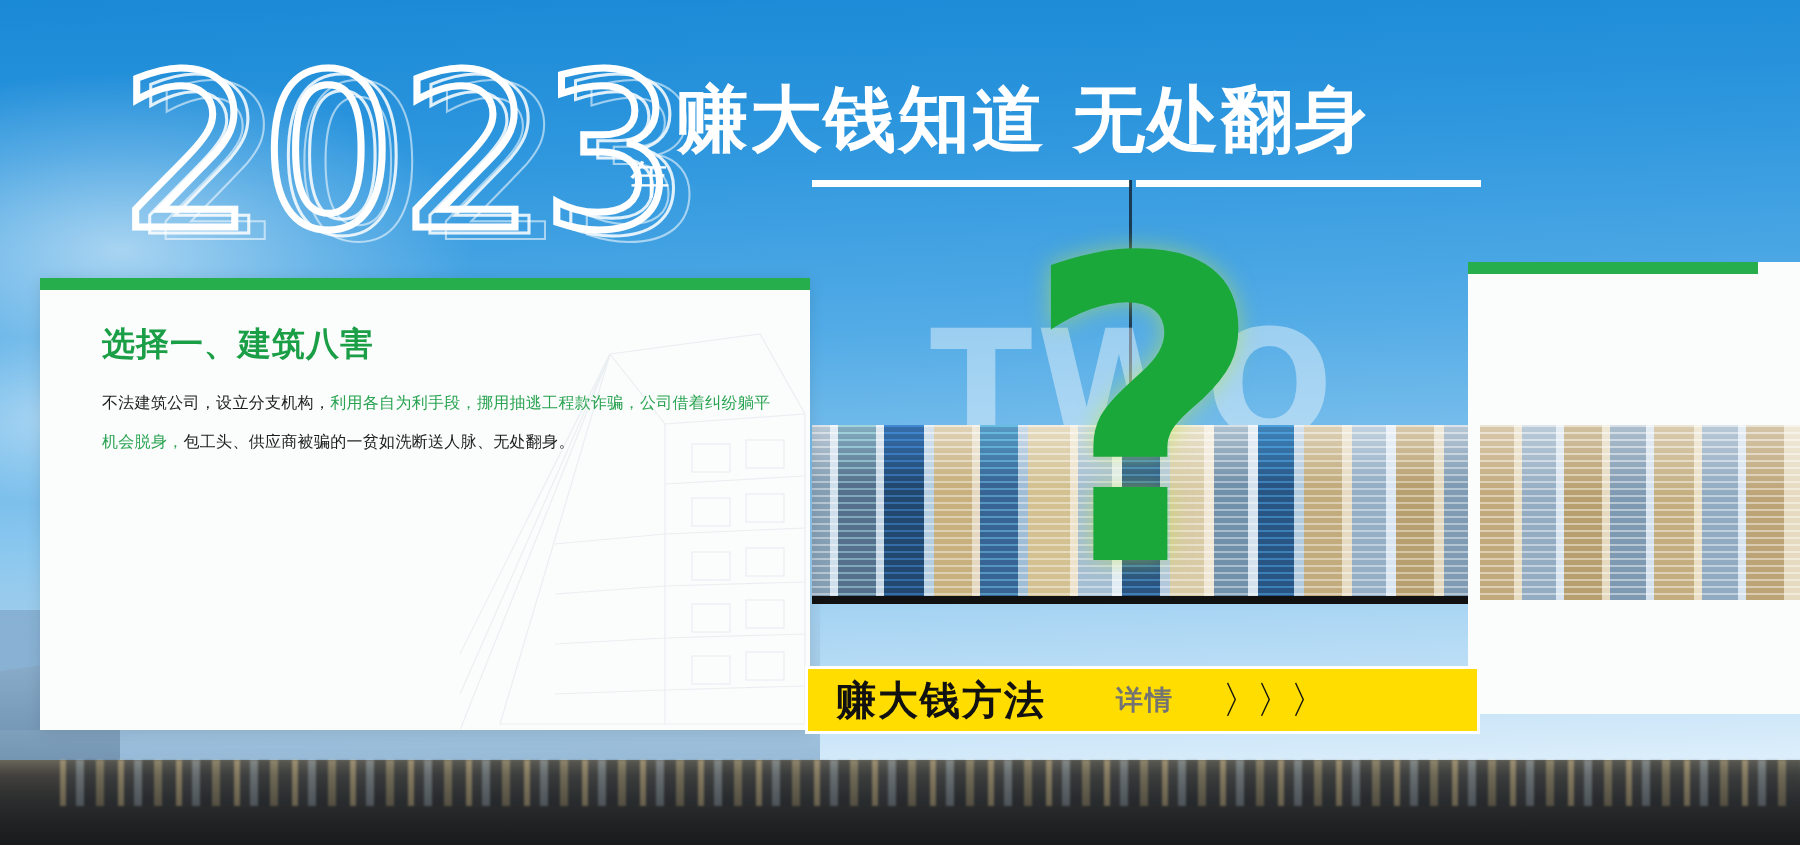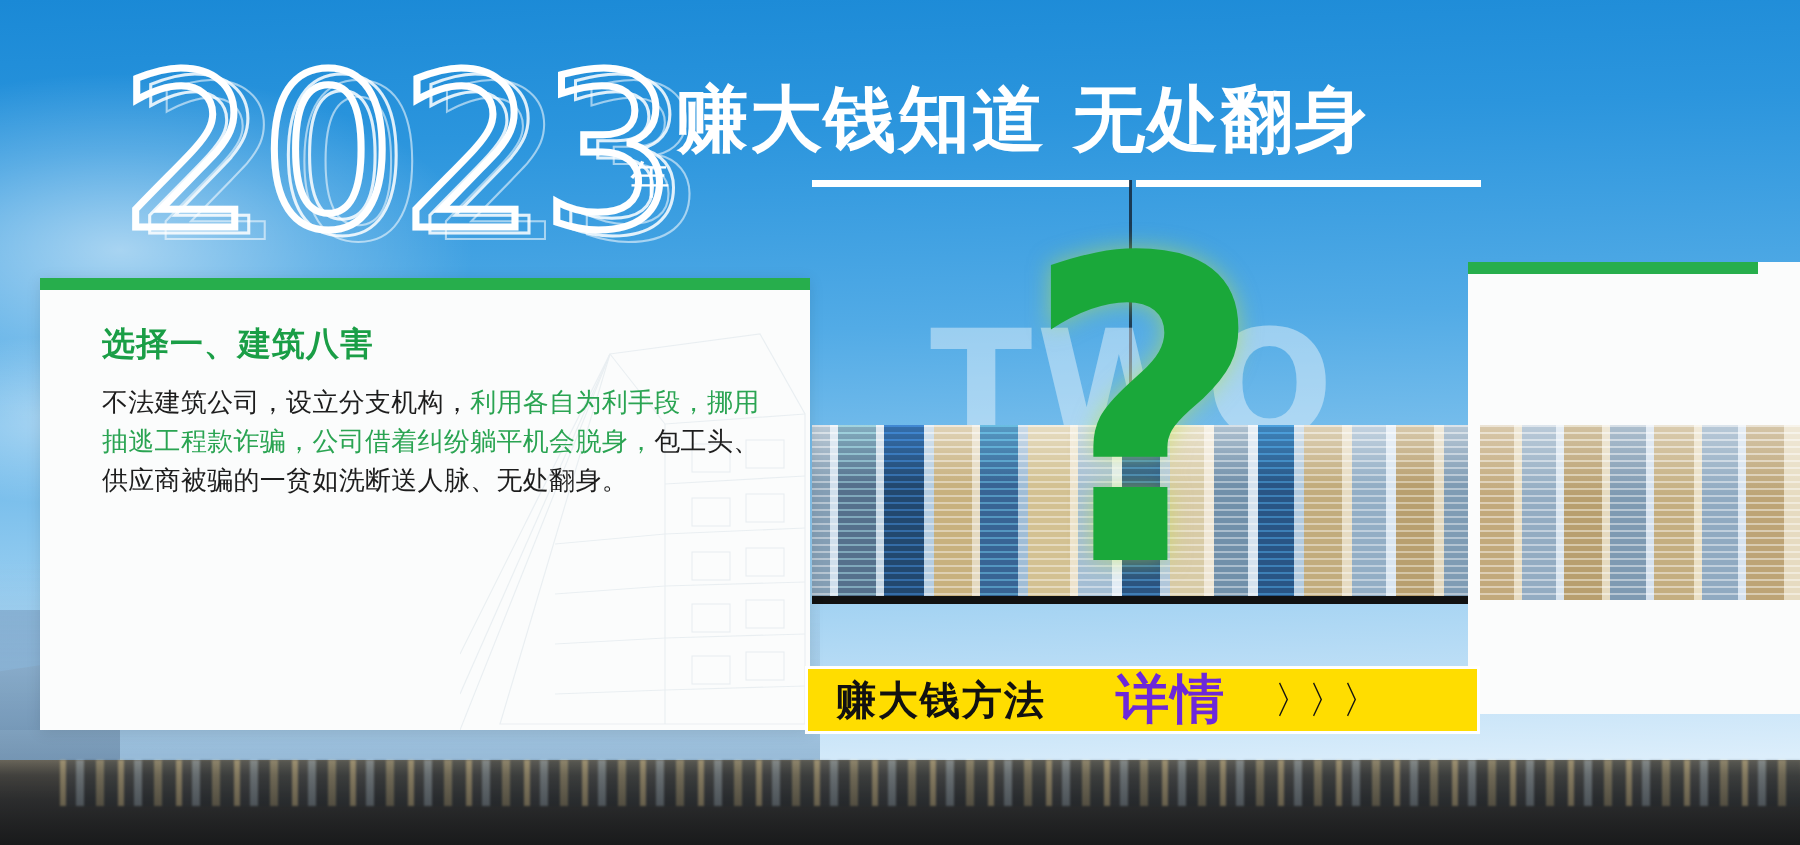--- a/index.html
+++ b/index.html
@@ -168,21 +168,21 @@
   .cta{
     position:absolute; left:805px; top:666px; width:675px; height:68px;
     background:#ffdd00; border:3px solid #ffffff; z-index:9;
     display:flex; align-items:center; padding:12px 28px; gap:34px;
   }
   .cta-main{
     color:#111; font-size:40px; font-weight:700; letter-spacing:2px;
     font-family:"DejaVu Sans","Liberation Sans",sans-serif;
   }
   .cta-link{
-    color:#6d28d9; font-size:53px; font-weight:700; letter-spacing:2px;
+    color:#737373; font-size:27px; font-weight:700; letter-spacing:2px;
     margin-left:36px;
     font-family:"DejaVu Sans","Liberation Sans",sans-serif;
   }
   .cta-arrows{
     color:#111; font-size:38px; font-weight:400; letter-spacing:-4px;
     margin-left:14px;
   }
 
   
   .card{
@@ -198,21 +198,21 @@
   .blueprint{
     position:absolute; right:-10px; top:16px; width:360px; height:436px; opacity:.5;
   }
   .card-inner{ position:absolute; left:62px; top:44px; width:690px; }
 
   .sec-title{
     color:#1a9e46; font-size:33px; font-weight:700; letter-spacing:1px;
     font-family:"DejaVu Sans","Liberation Sans",sans-serif;
   }
   .sec-body{
-    margin-top:16px; font-size:26px; line-height:39px; color:#1d1d1d;
+    margin-top:16px; font-size:16px; line-height:39px; color:#1d1d1d;
     letter-spacing:.3px; width:680px;
     font-family:"DejaVu Sans","Liberation Sans",sans-serif;
   }
   .hl{ color:#2aa452; }
 
   
   .green-edge{
     position:absolute; left:1468px; top:262px; width:290px; height:12px; background:#27ae4c; z-index:4;
   }
   .white-right{

